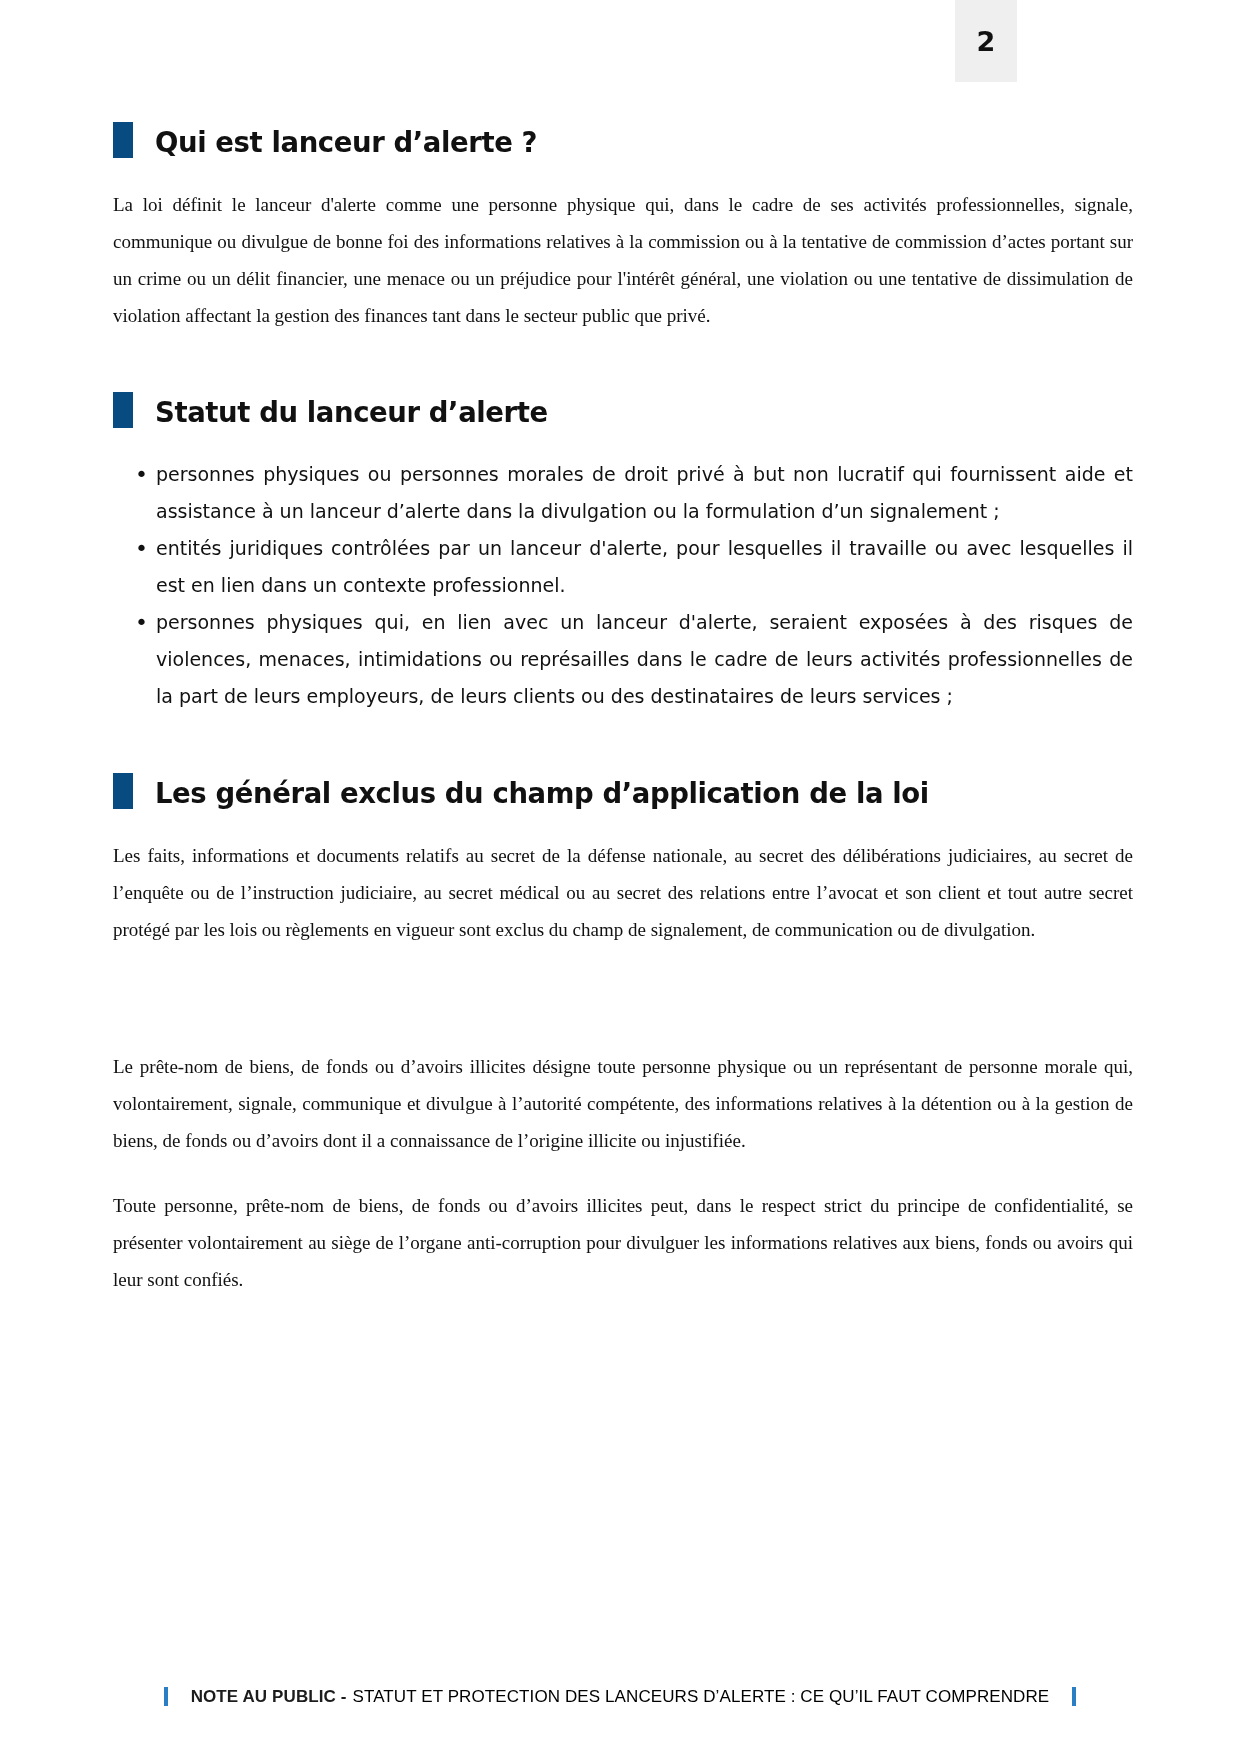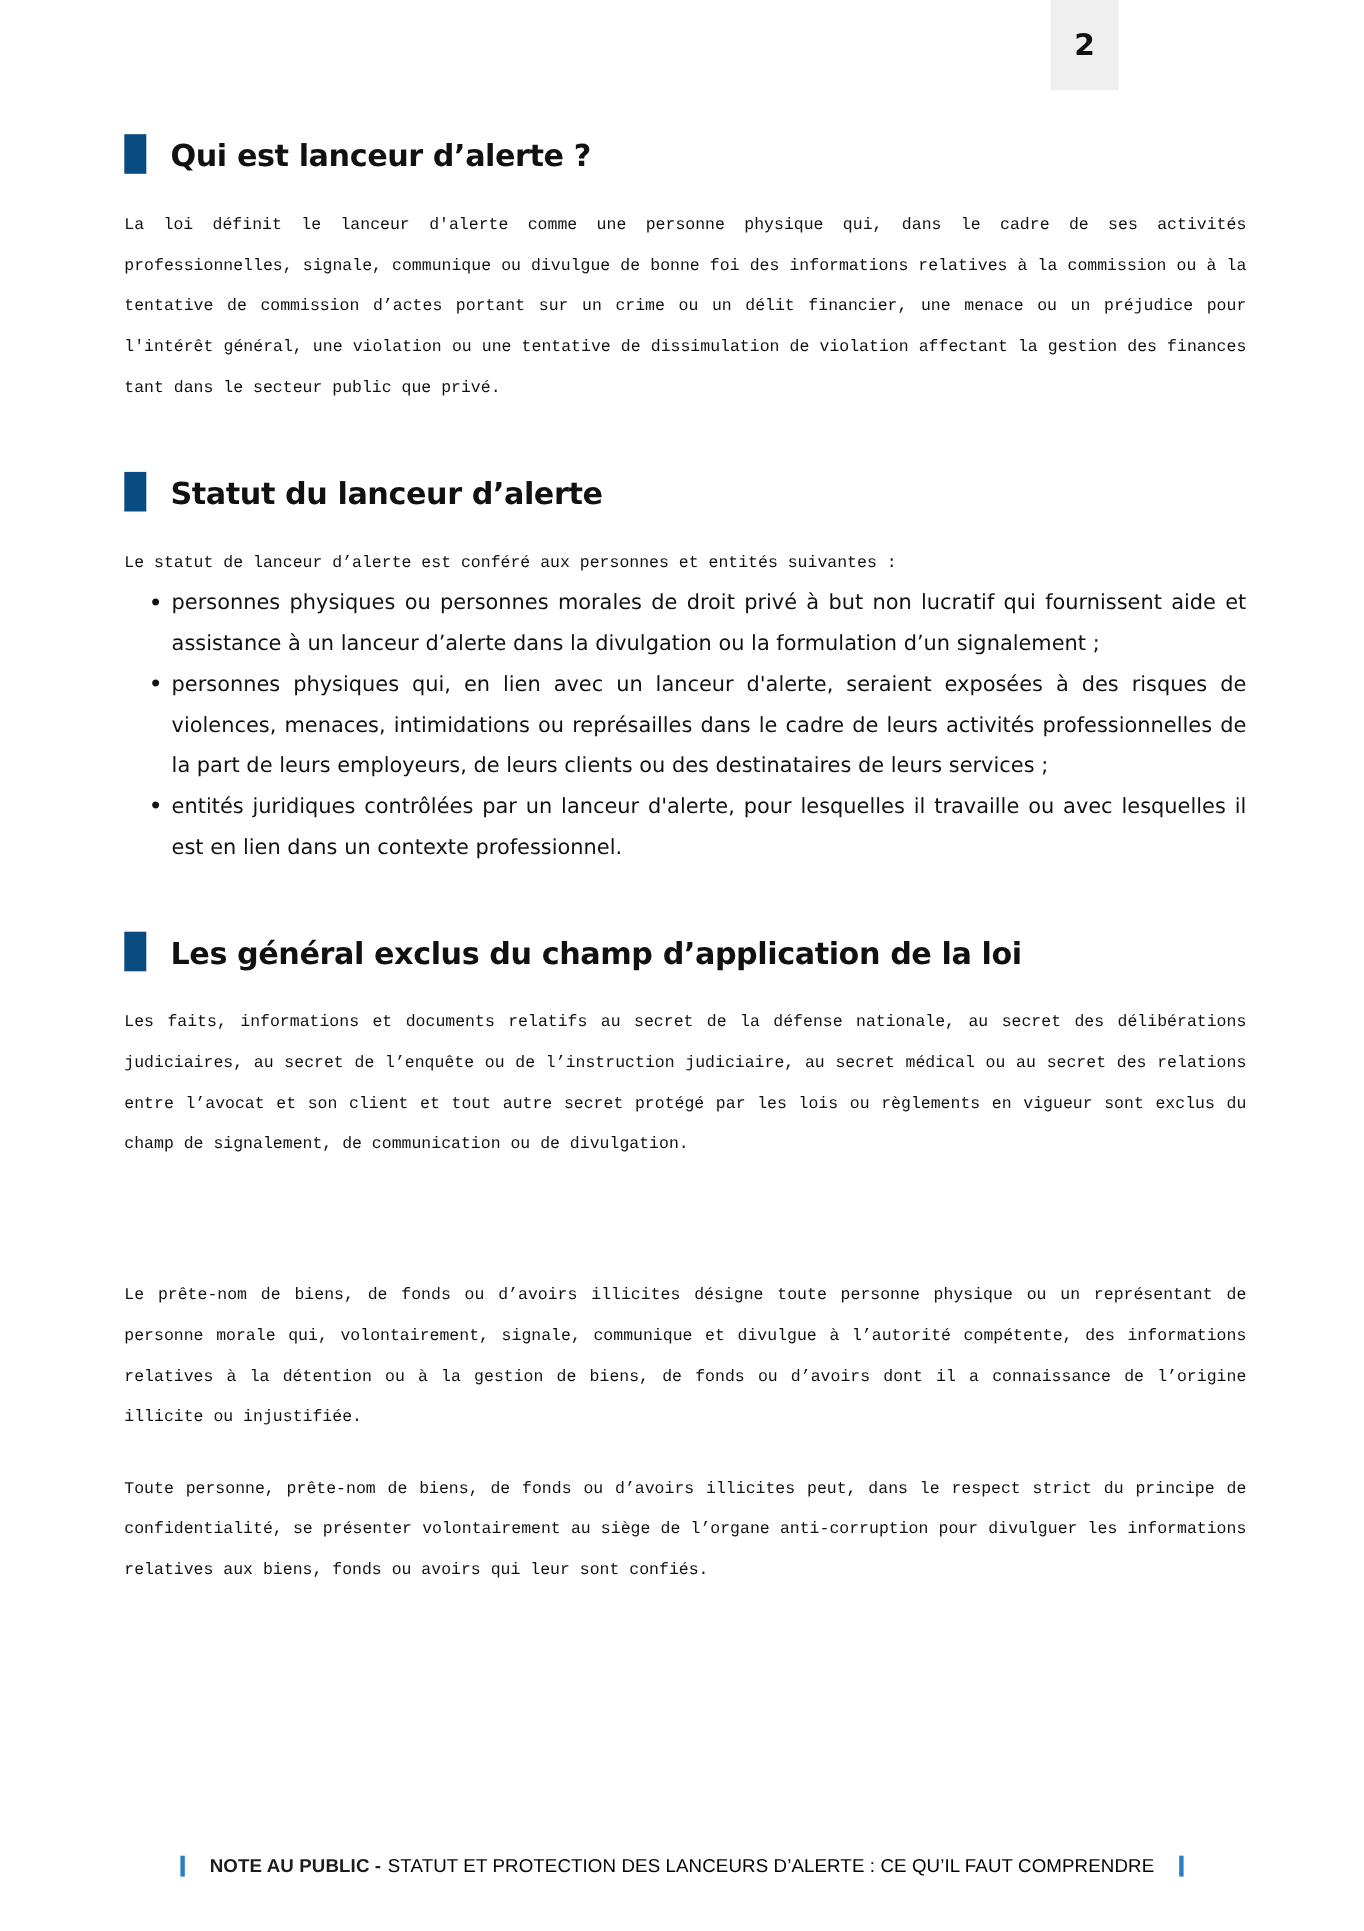--- a/index.html
+++ b/index.html
@@ -69,22 +69,22 @@
     font-size: 27.5px;
     font-weight: 700;
     letter-spacing: -0.4px;
     color: #111111;
     white-space: nowrap;
   }
 
   
   p.body {
     margin: 0;
-    font-family: Liberation Mono, monospace;
-    font-size: 15px;
+    font-family: Liberation Serif, serif;
+    font-size: 19px;
     line-height: 37px;
     text-align: justify;
     text-justify: inter-word;
     color: #111111;
   }
 
   ul.bullets {
     list-style: none;
     margin: 0;
     padding: 0;
@@ -167,25 +167,24 @@
   </div>
 
   <div class="gap-xl"></div>
 
   <div class="section">
     <div class="heading">
       <span class="heading-marker"></span>
       <span class="heading-text">Statut du lanceur d’alerte</span>
     </div>
     <div class="gap-md"></div>
-    <p class="body">Le statut de lanceur d’alerte est conféré aux personnes et entités suivantes :</p>
     <ul class="bullets">
       <li>personnes physiques ou personnes morales de droit privé à but non lucratif qui fournissent aide et assistance à un lanceur d’alerte dans la divulgation ou la formulation d’un signalement ;</li>
+      <li>entités juridiques contrôlées par un lanceur d'alerte, pour lesquelles il travaille ou avec lesquelles il est en lien dans un contexte professionnel.</li>
       <li>personnes physiques qui, en lien avec un lanceur d'alerte, seraient exposées à des risques de violences, menaces, intimidations ou représailles dans le cadre de leurs activités professionnelles de la part de leurs employeurs, de leurs clients ou des destinataires de leurs services ;</li>
-      <li>entités juridiques contrôlées par un lanceur d'alerte, pour lesquelles il travaille ou avec lesquelles il est en lien dans un contexte professionnel.</li>
     </ul>
   </div>
 
   <div class="gap-xl"></div>
 
   <div class="section">
     <div class="heading">
       <span class="heading-marker"></span>
       <span class="heading-text">Les général exclus du champ d’application de la loi</span>
     </div>

